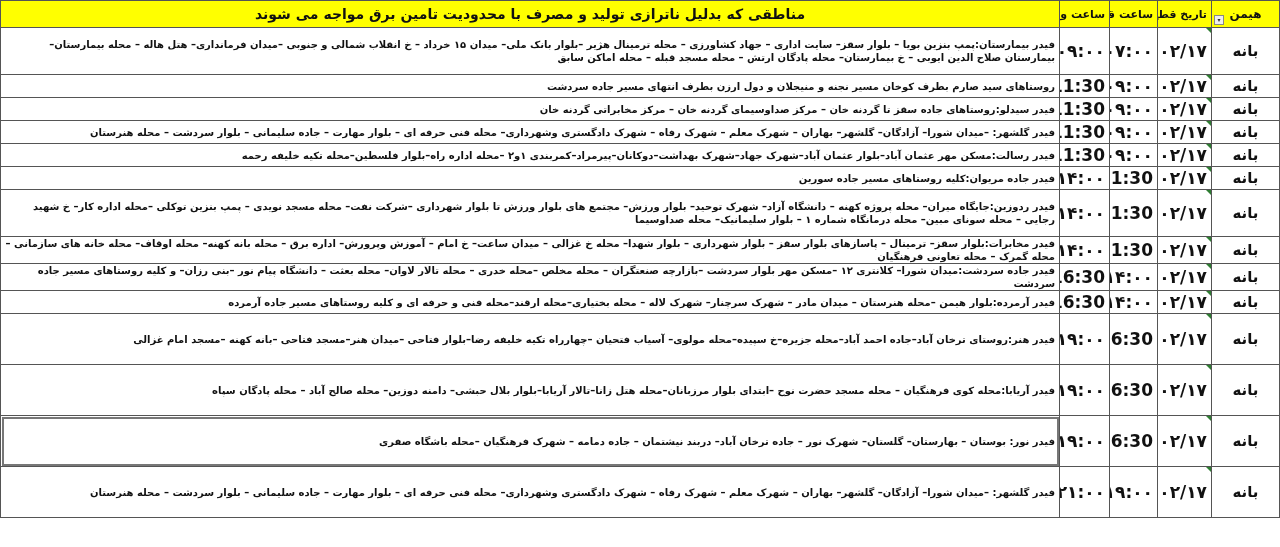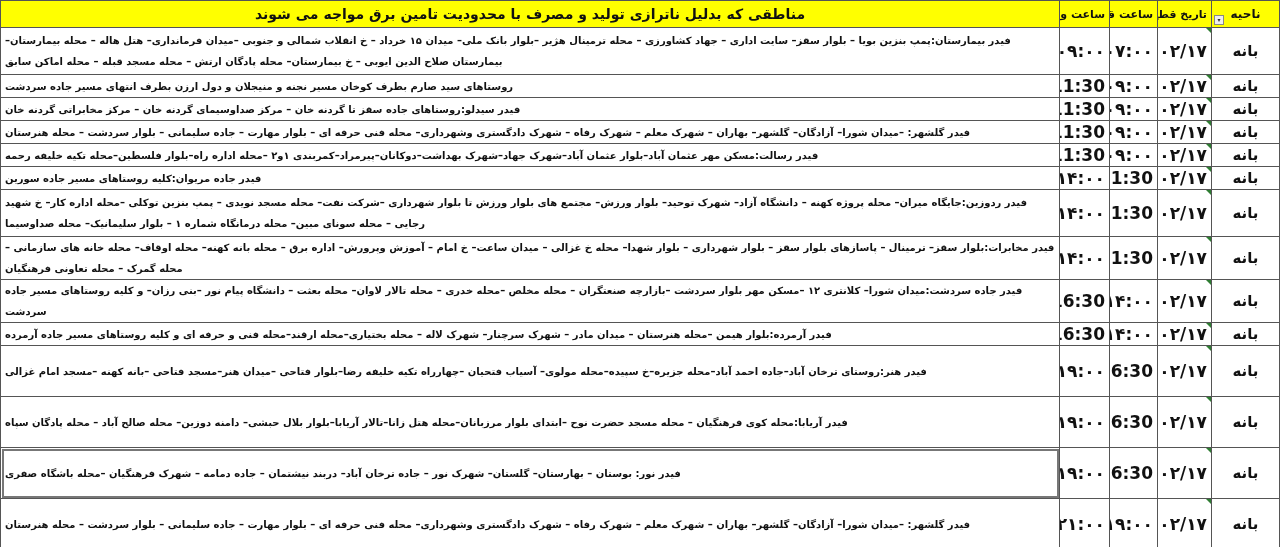--- a/index.html
+++ b/index.html
@@ -32,41 +32,41 @@
     font-size: 6px; line-height: 8px; text-align: center; color: #333;
   }
   tbody td { font-size: 10px; }
   td.region { text-align: center; font-size: 15px; }
   td.date, td.cut, td.conn { text-align: right; font-size: 17px; white-space: nowrap; }
   td.date { position: relative; margin-top: 44px; }
   td.date::before {
     content: ""; position: absolute; top: 0; right: 0;
     border-top: 5px solid #2e7d32; border-left: 5px solid transparent;
   }
-  td.areas { text-align: left; line-height: 21px; padding: 2px 6px; }
+  td.areas { text-align: right; line-height: 13px; padding: 2px 6px; }
   tr.r-single td { height: 22px; }
   tr.r-double td { height: 46px; }
   tr.r-tall td { height: 50px; }
   tr.boxed td.areas { outline: 2px solid #777; outline-offset: -3px; }
 </style>
 </head>
 <body>
 
 <table class="sheet">
   <colgroup>
     <col style="width:68px">
     <col style="width:54px">
     <col style="width:48px">
     <col style="width:50px">
     <col>
   </colgroup>
   <thead>
     <tr>
       <th class="region">
-        <span>ناحیه</span>
+        <span>هیمن</span>
         <span class="filter-marker">▾</span>
       </th>
       <th>تاریخ قطع</th>
       <th>ساعت قطع</th>
       <th>ساعت وصل</th>
       <th class="title">مناطقی که بدلیل ناترازی تولید و مصرف با محدودیت تامین برق مواجه می شوند</th>
     </tr>
   </thead>
   <tbody>
     <tr class="r-double">

